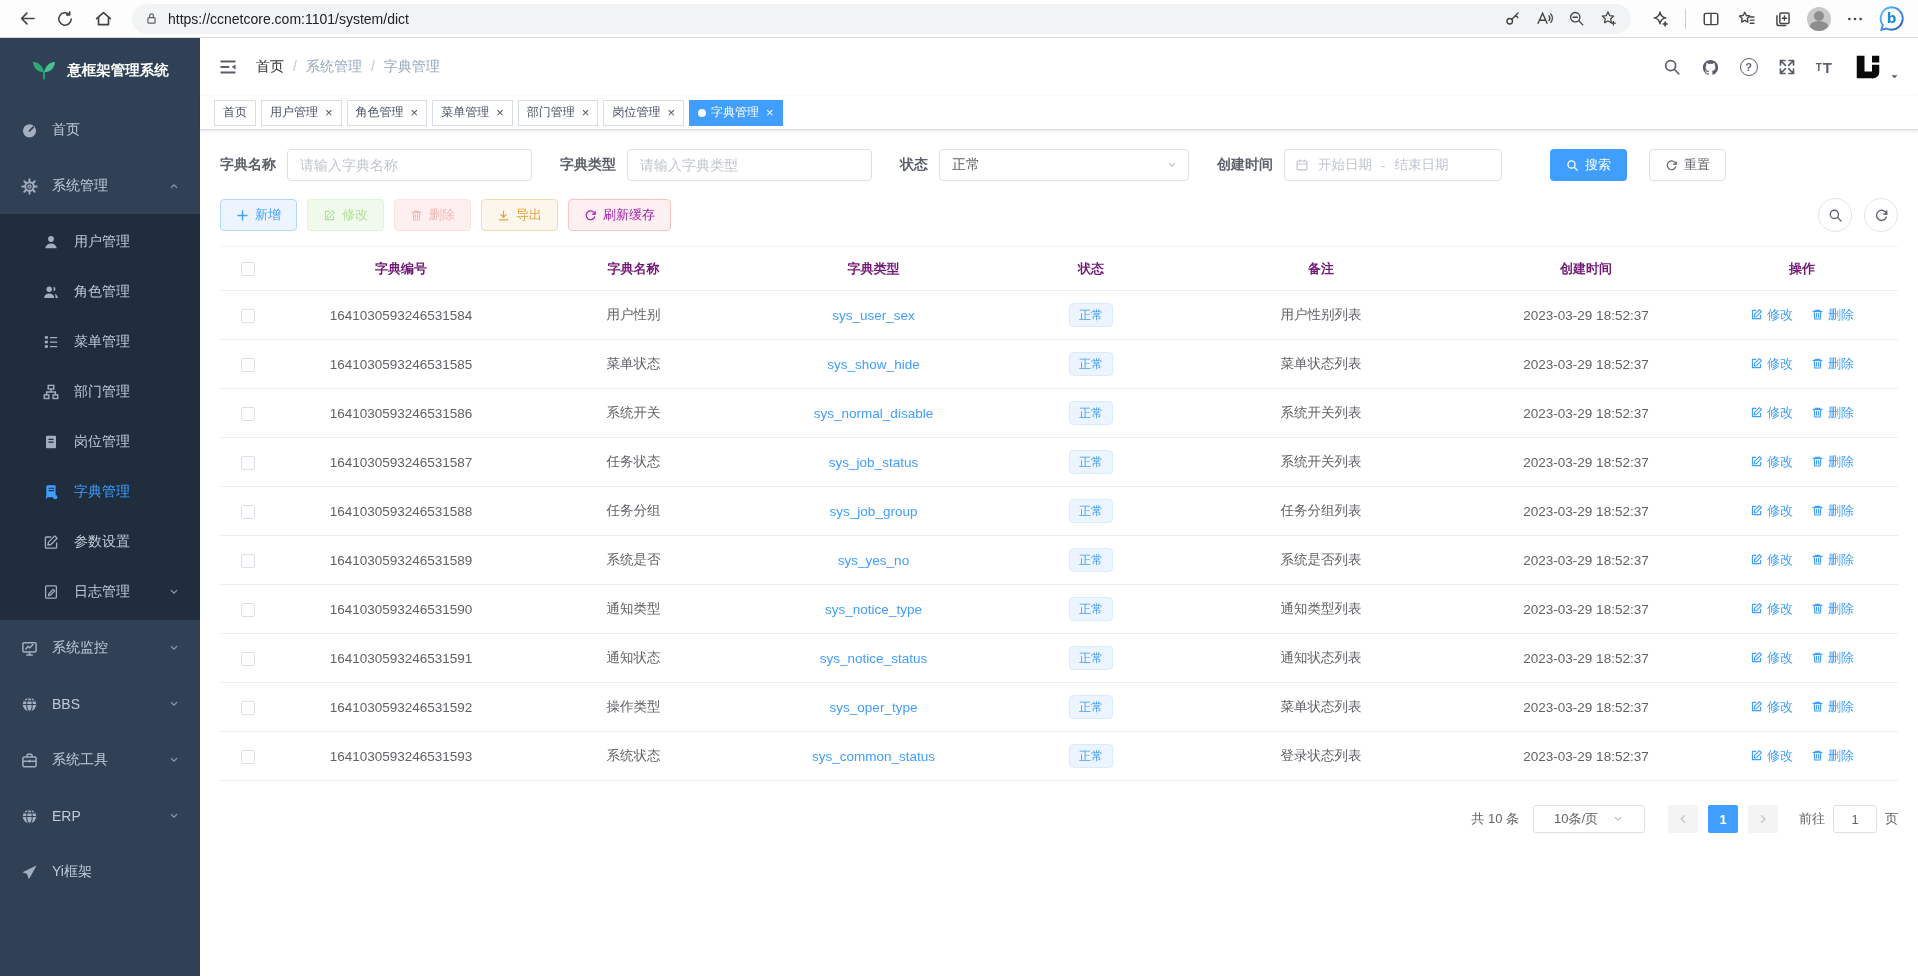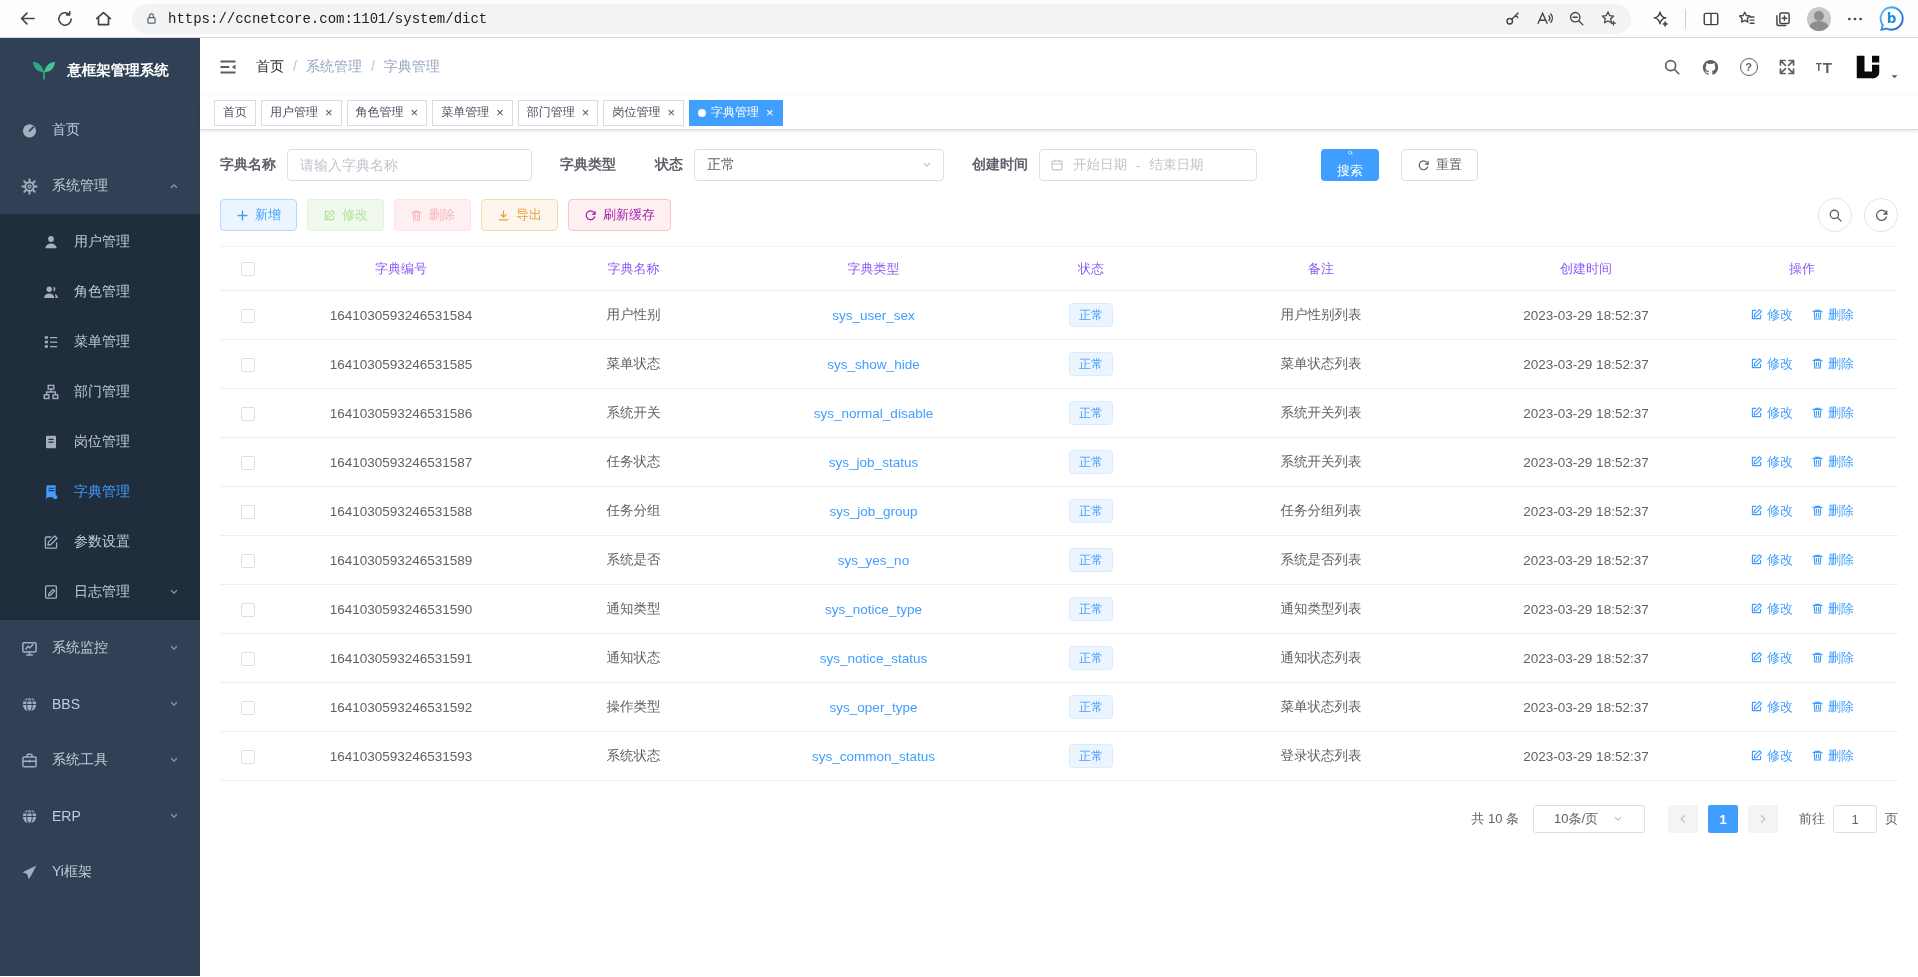--- a/index.html
+++ b/index.html
@@ -6,21 +6,21 @@
   html,body { width:1918px; height:977px; overflow:hidden; background:#fff;
     font-family:"Liberation Sans","DejaVu Sans",sans-serif; }
   svg { display:block; }
 
   
   .browser-bar { height:38px; background:#fdfdfd; border-bottom:1px solid #d9d9d9;
     display:flex; align-items:center; padding:0 10px; gap:4px; }
   .chrome-btn { width:34px; height:32px; border-radius:6px; display:flex; align-items:center;
     justify-content:center; color:#444; cursor:pointer; flex-shrink:0; }
   .url-pill { flex:1; height:30px; background:#f1f3f4; border-radius:15px; display:flex;
-    align-items:center; padding:0 8px 0 12px; margin:0 8px; min-width:0;font-family:Liberation Mono, monospace; }
+    align-items:center; padding:0 8px 0 12px; margin:0 8px; min-width:0; }
   .url-text { flex:1; font-size:14px; color:#202124; margin-left:9px; white-space:nowrap;
     overflow:hidden; }
   .pill-icons { display:flex; align-items:center; gap:2px; color:#5f6368; }
   .pill-icons .chrome-btn { width:30px; height:26px; }
   .chrome-right { display:flex; align-items:center; gap:2px; color:#444; flex-shrink:0; }
   .chrome-divider { width:1px; height:20px; background:#cfcfcf; margin:0 6px; }
   .avatar-circle { width:24px; height:24px; border-radius:50%; background:#c9c9c9; position:relative; overflow:hidden; }
   .avatar-circle::before { content:""; position:absolute; left:7px; top:4px; width:10px; height:10px;
     border-radius:50%; background:#8e8e8e; }
   .avatar-circle::after { content:""; position:absolute; left:2px; top:14px; width:20px; height:14px;
@@ -78,38 +78,38 @@
   .el-input::placeholder { color:#c0c4cc; }
   .w245 { width:245px; }
   .el-select { width:250px; height:32px; border:1px solid #dcdfe6; border-radius:4px; display:flex;
     align-items:center; padding:0 10px 0 12px; cursor:pointer; color:#606266; }
   .el-select .sel-caret { margin-left:auto; color:#c0c4cc; }
   .date-range { width:218px; height:32px; border:1px solid #dcdfe6; border-radius:4px; display:flex;
     align-items:center; padding:11px 10px; gap:9px; color:#c0c4cc; font-size:13.5px; cursor:pointer; }
   .btn { height:32px; padding:0 15px; border:1px solid transparent; border-radius:4px; font-size:13px;
     display:inline-flex; align-items:center; gap:6px; cursor:pointer; background:#fff; font-family:inherit;
     white-space:nowrap; }
-  .btn-search { background:#409eff; color:#fff; margin-left:36px;flex-direction:column; }
+  .btn-search { background:#409eff; color:#fff; margin-left:20px; }
   .btn-reset { border-color:#dcdfe6; color:#606266; margin-left:22px; }
 
   
   .toolbar { margin-top:17px; display:flex; align-items:center; gap:10px; }
   .btn-add    { background:#ecf5ff; border-color:#b3d8ff; color:#409eff; }
   .btn-edit   { background:#f0f9eb; border-color:#e1f3d8; color:#b3e19d; cursor:not-allowed; }
   .btn-del    { background:#fef0f0; border-color:#fde2e2; color:#fab6b6; cursor:not-allowed; }
   .btn-export { background:#fdf6ec; border-color:#f5dab1; color:#e6a23c; }
   .btn-cache  { background:#fef0f0; border-color:#fbc4c4; color:#a21caf; }
   .tool-right { margin-left:auto; display:flex; gap:12px; }
   .circle-btn { width:34px; height:34px; border-radius:50%; border:1px solid #e2e5ec; background:#fff;
     display:flex; align-items:center; justify-content:center; color:#5a5e66; cursor:pointer; }
 
   
   table { width:100%; border-collapse:collapse; table-layout:fixed; margin-top:14px;
     font-size:13.5px; color:#606266; }
-  thead th { height:44px; font-size:13px; font-weight:normal; color:#8b5cf6; text-align:center;
+  thead th { height:44px; font-size:13px; font-weight:bold; color:#701a75; text-align:center;
     border-bottom:1px solid #ebeef5; border-top:1px solid #f2f3f5; }
   tbody td { height:49px; text-align:center; border-bottom:1px solid #ebeef5; white-space:nowrap;
     overflow:hidden; }
   .checkbox { width:14px; height:14px; border:1px solid #dcdfe6; border-radius:2px; background:#fff;
     display:inline-block; cursor:pointer; vertical-align:middle; }
   .link { color:#409eff; cursor:pointer; text-decoration:none; }
   .tag-normal { display:inline-block; background:#ecf5ff; border:1px solid #d9ecff; color:#409eff;
     font-size:12px; height:24px; line-height:22px; padding:0 9px; border-radius:4px; }
   .op { color:#409eff; display:inline-flex; align-items:center; gap:4px; cursor:pointer; font-size:13px;
     text-decoration:none; }
@@ -518,20 +518,21 @@
 
     <section class="content">
 
       <div class="filters">
         <div class="f-item">
           <span class="f-label">字典名称</span>
           <input class="el-input w245" placeholder="请输入字典名称" style="">
         </div>
         <div class="f-item">
           <span class="f-label">字典类型</span>
+          <input class="el-input w245" placeholder="请输入字典类型" style="">
         </div>
         <div class="f-item">
           <span class="f-label">状态</span>
           <span class="el-select">
             <span>正常</span>
             <span class="sel-caret">
               <svg width="12" height="12" viewBox="0 0 16 16" fill="none" stroke="currentColor" stroke-width="1.6" stroke-linecap="round">
                   <path d="M4.5 6L8 9.5 11.5 6"></path>
                 </svg>
             </span>

